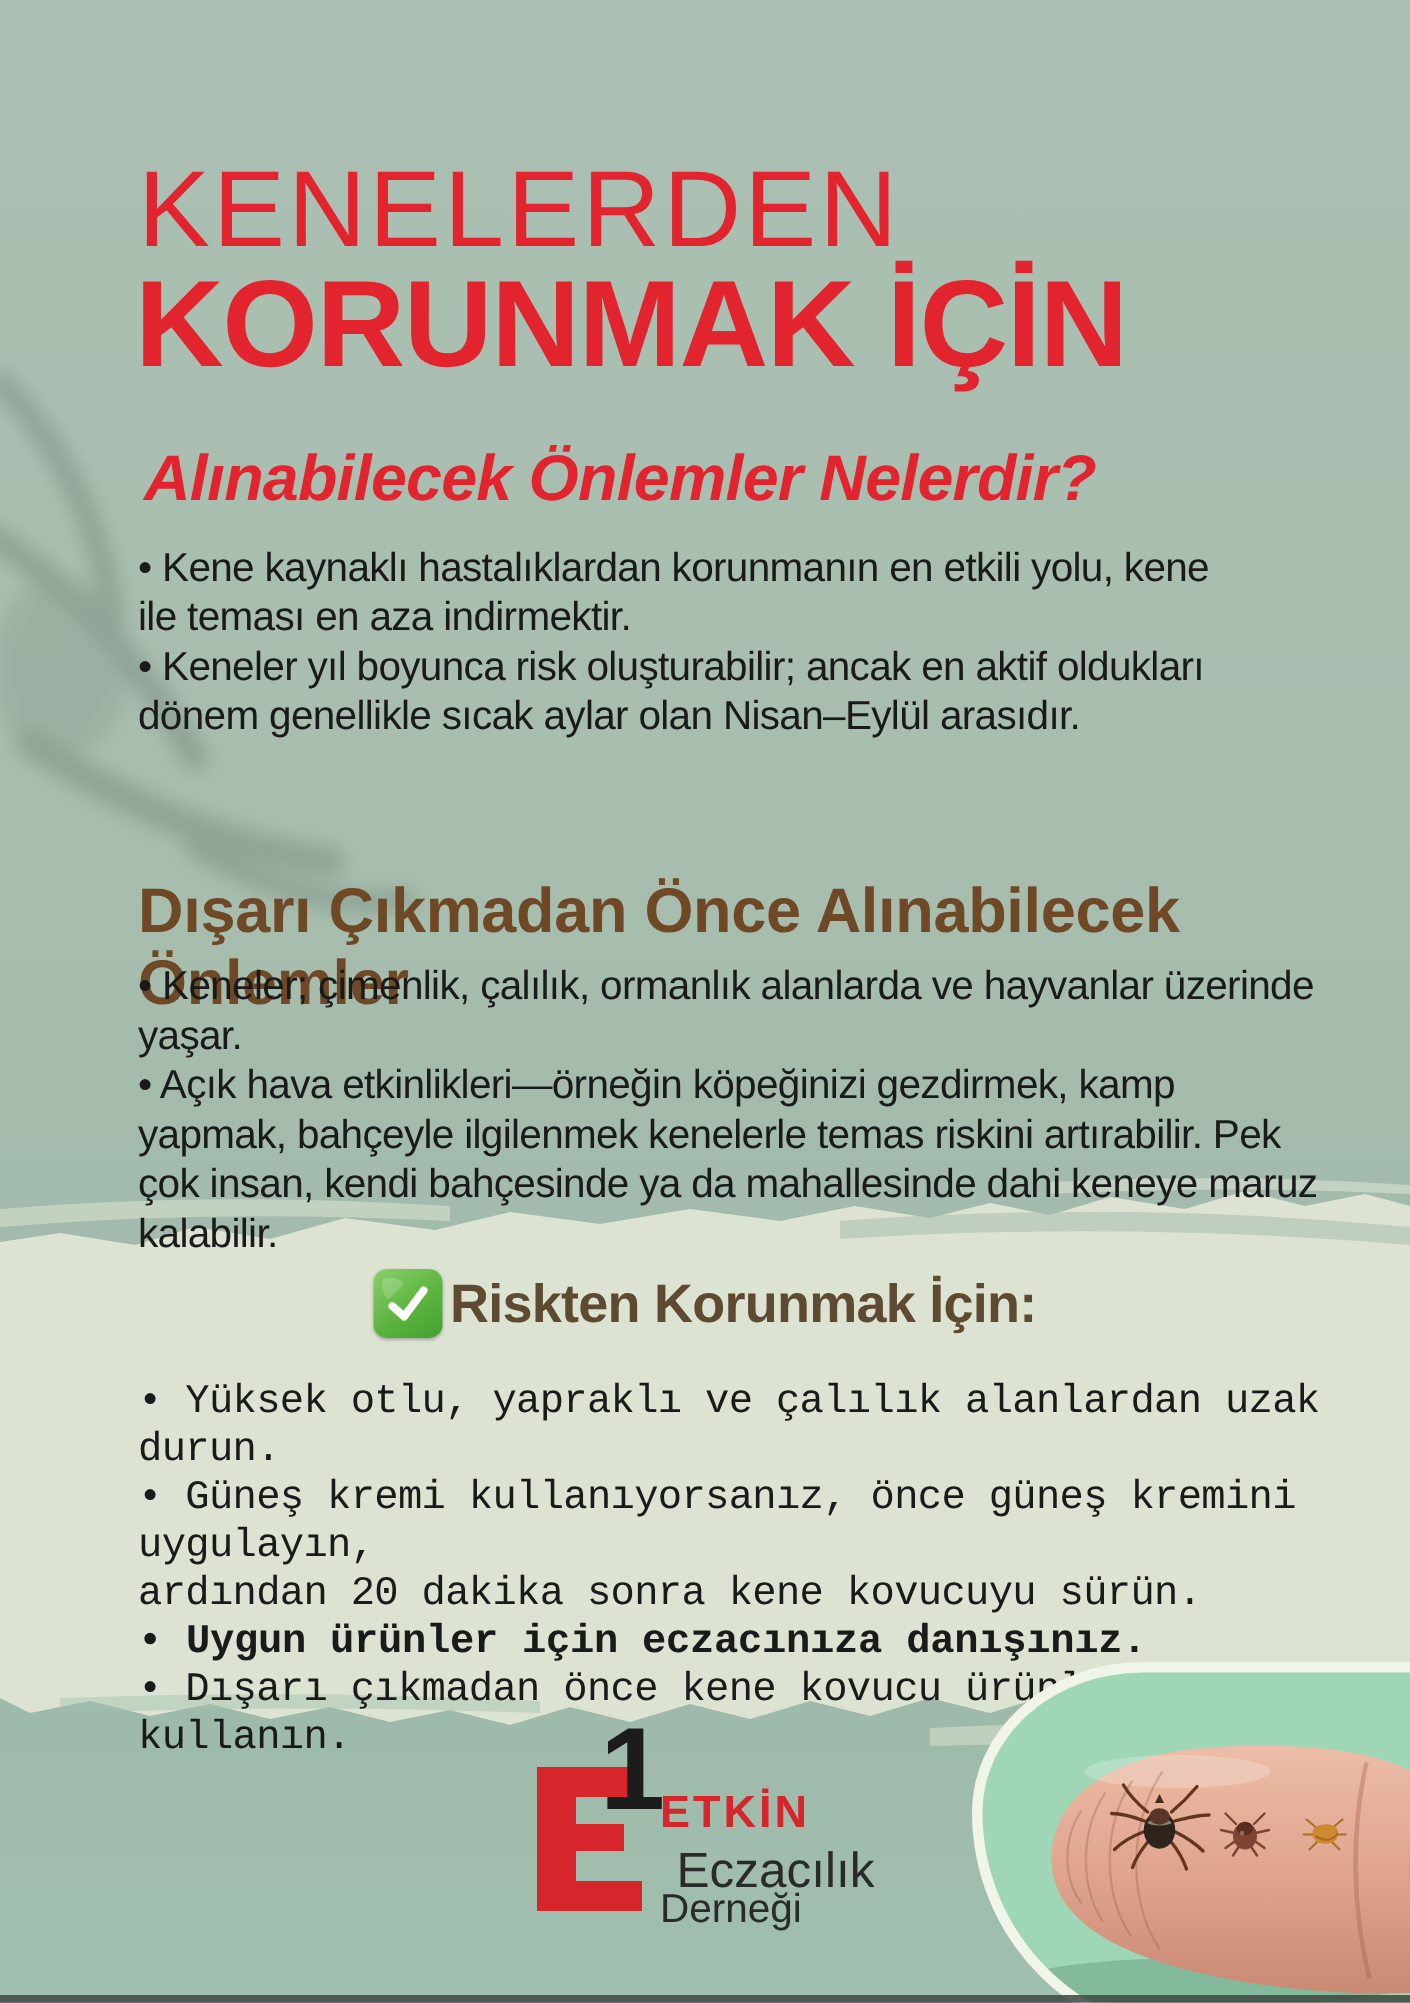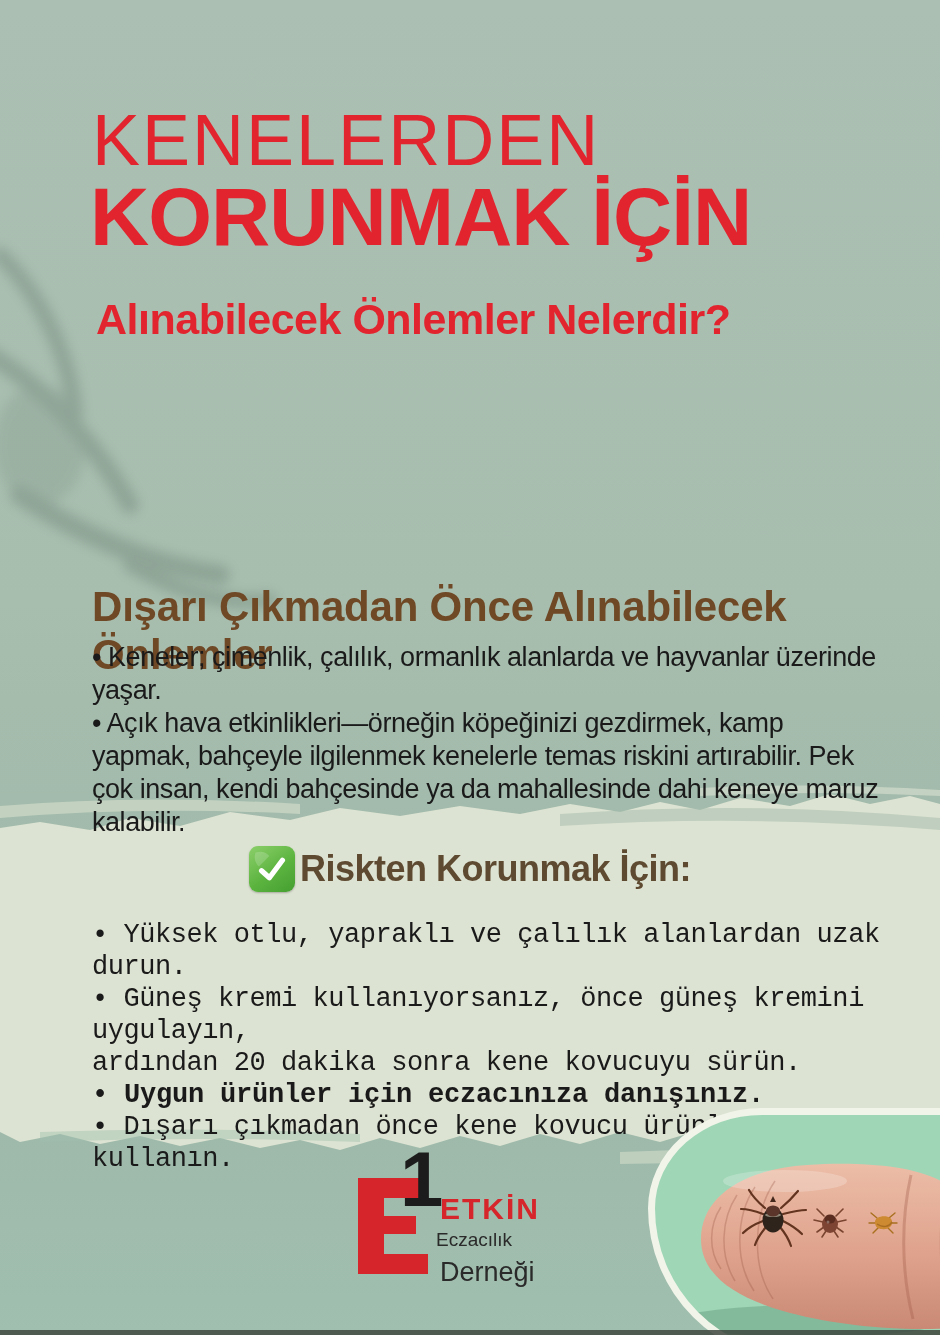--- a/index.html
+++ b/index.html
@@ -9,21 +9,21 @@
     background:linear-gradient(180deg,#abc0b2 0%,#a7bdae 45%,#a3bbac 60%,#9eb7a9 78%,#a0bfae 100%);
   }
   .abs{position:absolute;}
 
   
   .watermark{left:-20px;top:235px;width:300px;height:400px;opacity:.20;filter:blur(6px);}
 
   
   .title-1{left:92px;top:104px;font-size:72px;font-weight:400;letter-spacing:2px;color:#e2242f;line-height:1;}
   .title-2{left:90px;top:176px;font-size:82px;font-weight:800;letter-spacing:-1px;color:#e2242f;line-height:1;}
-  .subtitle{left:96px;top:296px;font-size:43px;font-weight:700;letter-spacing:-.5px;color:#e2242f;line-height:1.1;}
+  .subtitle{left:96px;top:296px;font-size:43px;font-weight:700;font-style:italic;letter-spacing:-.5px;color:#e2242f;line-height:1.1;}
 
   .body-text{font-size:27px;line-height:33px;letter-spacing:-.45px;color:#1a1a1a;white-space:pre-line;}
   .intro-block{left:92px;top:362px;width:800px;}
   .s1-block{left:92px;top:641px;width:810px;}
   .s2-block{left:92px;top:919px;width:810px;line-height:32px;}
   .s2-block .body-text{line-height:32px;font-family:Liberation Mono, monospace;}
   .bold-bullet{font-weight:800;letter-spacing:-.2px;}
 
   .h-brown{left:92px;top:583px;font-size:42px;font-weight:800;letter-spacing:-.2px;color:#6f4826;}
 
@@ -34,21 +34,21 @@
   .risk-row{left:0;top:846px;width:940px;display:flex;justify-content:center;align-items:center;gap:5px;}
   .check-box{width:46px;height:46px;border-radius:9px;background:linear-gradient(145deg,#8ccf6b 0%,#5cb43f 55%,#449f31 100%);
     box-shadow:0 1px 2px rgba(0,0,0,.25);display:flex;align-items:center;justify-content:center;flex:0 0 auto;}
   .risk-label{font-size:36px;font-weight:800;letter-spacing:-.5px;color:#5e4a31;}
 
   
   .logo{left:350px;top:1154px;width:240px;height:140px;}
   .logo-e{position:absolute;left:6px;top:24px;width:74px;height:96px;}
   .logo-1{position:absolute;left:50px;top:-14px;font-size:78px;font-weight:800;color:#1c1c1c;line-height:1;}
   .logo-name{position:absolute;left:90px;top:40px;font-size:30px;font-weight:800;letter-spacing:2px;color:#d6252b;line-height:1;}
-  .logo-l2{position:absolute;left:86px;top:76px;font-size:19px;font-weight:400;color:#2a2a2a;line-height:1;}
+  .logo-l2{position:absolute;left:101px;top:76px;font-size:33px;font-weight:400;color:#2a2a2a;line-height:1;}
   .logo-l3{position:absolute;left:90px;top:105px;font-size:27px;font-weight:400;color:#2a2a2a;line-height:1;}
 
   
   .finger-card{left:648px;top:1108px;width:310px;height:240px;background:#9fd6b6;
     border:7px solid #f0f4e9;border-radius:170px 10px 10px 230px / 150px 10px 10px 230px;overflow:hidden;}
   .finger-card svg{position:absolute;left:0;top:0;}
 
   .bottom-strip{left:0;bottom:0;width:940px;height:5px;background:#3f463e;opacity:.85;}
 </style>
 </head>
@@ -73,20 +73,26 @@
     <path d="M0,26 Q140,14 300,24 L300,34 Q140,26 0,38 Z" fill="#dde3d2" opacity="0.55"></path>
     <path d="M700,8 Q820,2 940,10 L940,16 Q820,10 700,16 Z" fill="#e6e9da" opacity="0.5"></path>
     <path d="M620,372 Q780,364 940,374 L940,386 Q780,380 620,384 Z" fill="#dde3d2" opacity="0.5"></path>
     <path d="M40,352 Q200,346 360,354 L360,362 Q200,356 40,362 Z" fill="#9fbfae" opacity="0.45"></path>
   </svg>
 
   <div class="abs title-1">KENELERDEN</div>
   <div class="abs title-2">KORUNMAK İÇİN</div>
   <div class="abs subtitle">Alınabilecek Önlemler Nelerdir?</div>
 
+  <div class="abs intro-block">
+    <div class="body-text">• Kene kaynaklı hastalıklardan korunmanın en etkili yolu, kene
+ile teması en aza indirmektir.</div>
+    <div class="body-text">• Keneler yıl boyunca risk oluşturabilir; ancak en aktif oldukları
+dönem genellikle sıcak aylar olan Nisan–Eylül arasıdır.</div>
+  </div>
 
   <div class="abs h-brown">Dışarı Çıkmadan Önce Alınabilecek Önlemler</div>
   <div class="abs s1-block">
     <div class="body-text">• Keneler; çimenlik, çalılık, ormanlık alanlarda ve hayvanlar üzerinde
 yaşar.</div>
     <div class="body-text">• Açık hava etkinlikleri—örneğin köpeğinizi gezdirmek, kamp
 yapmak, bahçeyle ilgilenmek kenelerle temas riskini artırabilir. Pek
 çok insan, kendi bahçesinde ya da mahallesinde dahi keneye maruz
 kalabilir.</div>
   </div>

